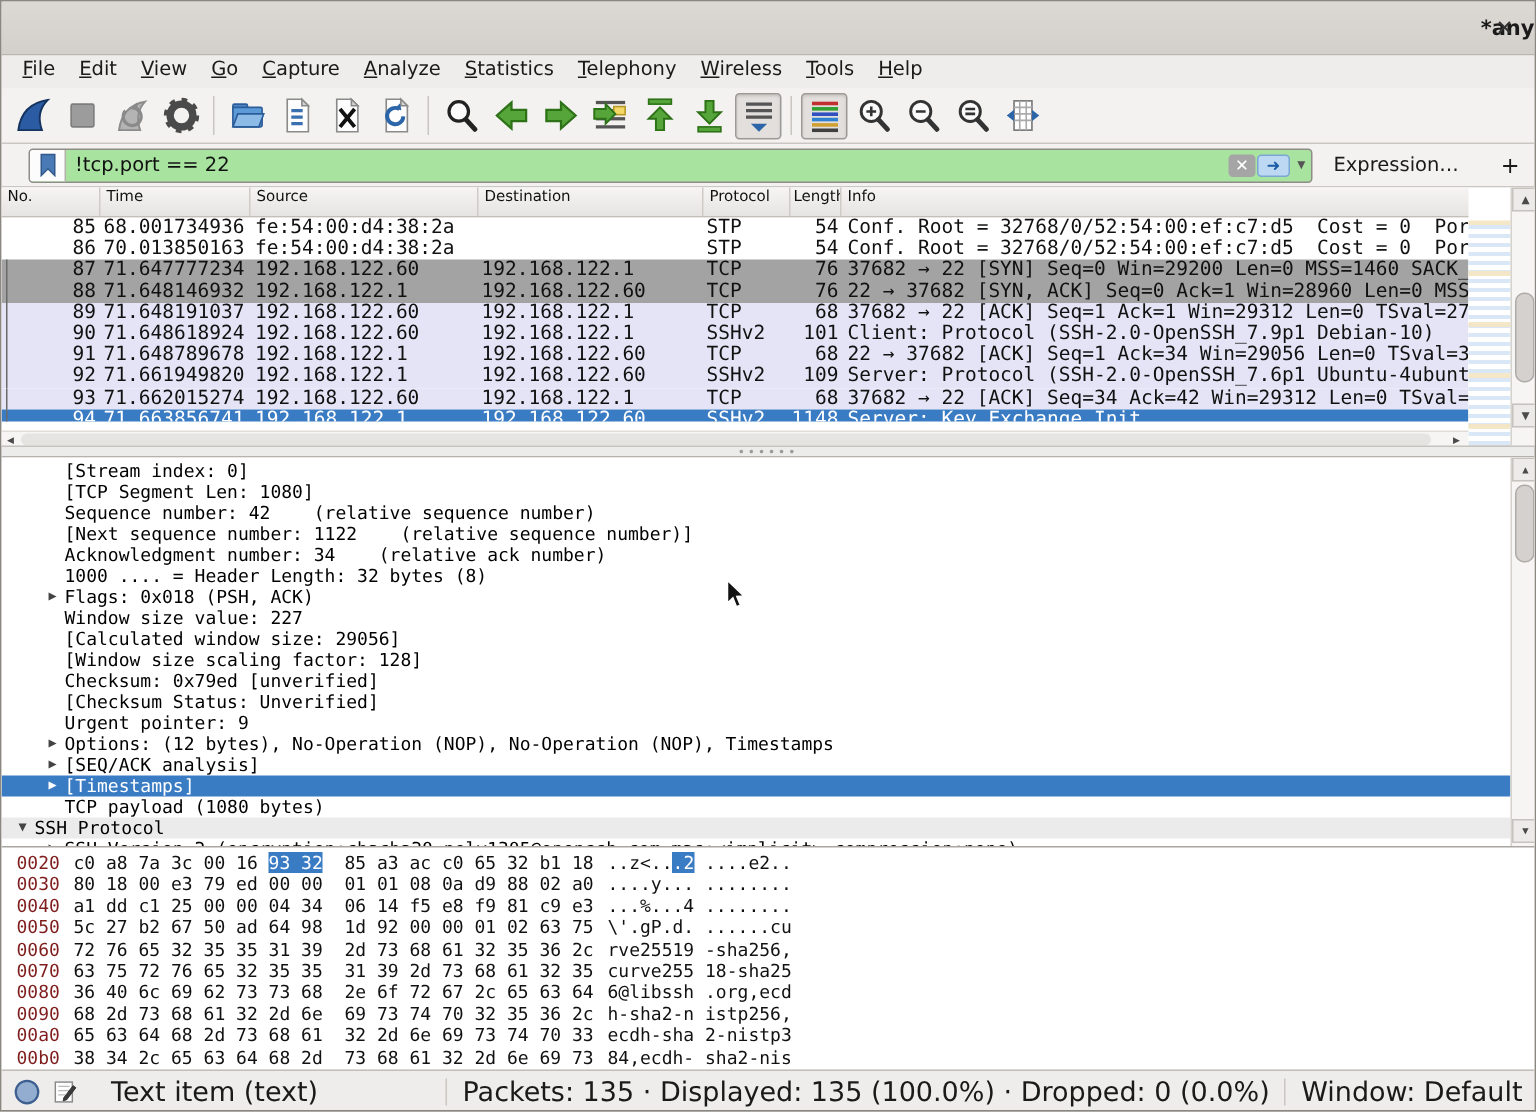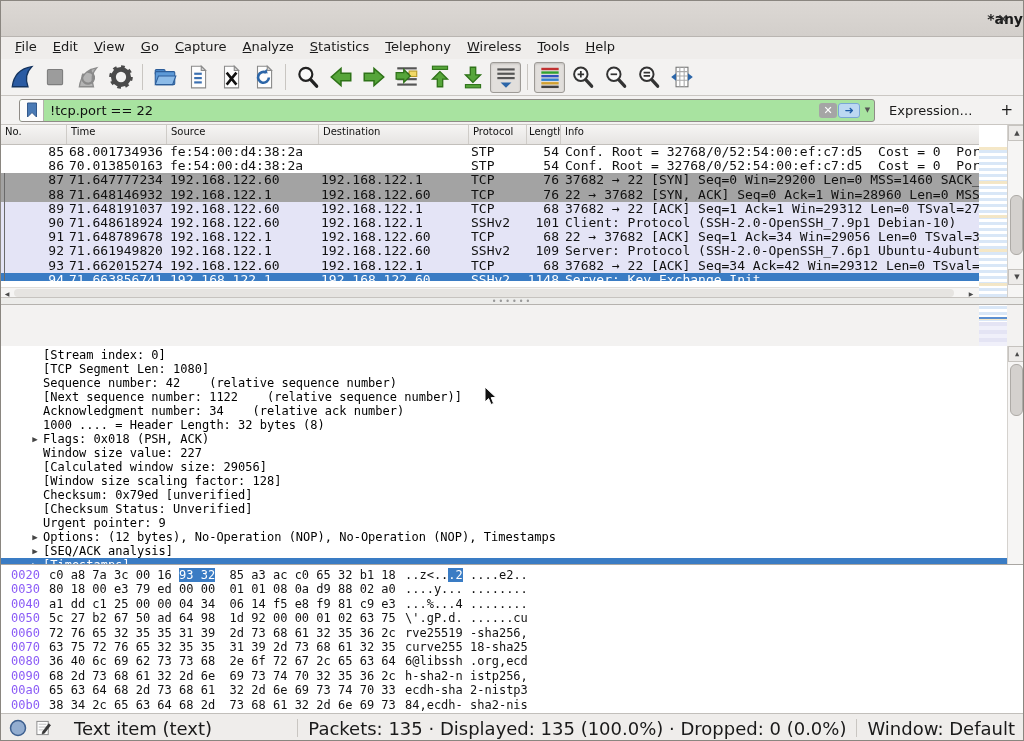--- a/index.html
+++ b/index.html
@@ -87,38 +87,38 @@
     display:flex; align-items:center; justify-content:center; }
   .sb-h .hthumb { position:absolute; left:13px; top:1px; height:8px; width:940px; background:#e6e4e1; border-radius:4px; }
 
   
   .splitter { position:absolute; left:0; top:296px; width:100%; height:8px; background:#ececea;
     border-top:1px solid #c6c3bf; border-bottom:1px solid #b5b2ae;
     display:flex; align-items:center; justify-content:center; color:#9a9a9a; font-size:8px; letter-spacing:2px; }
 
   
   .detail-pane { position:absolute; left:0; top:304px; width:100%; height:259px; background:#fff; overflow:hidden;
-    font-family:"DejaVu Sans Mono", "Liberation Mono", monospace; font-size:12px; color:#000;margin-top:41px; }
+    font-family:"DejaVu Sans Mono", "Liberation Mono", monospace; font-size:12px; color:#000; }
   .dlines { position:absolute; left:0; top:2px; width:1006px; }
   .dline { height:14px; line-height:14px; white-space:pre; display:flex; }
   .dline .arrow { flex:none; width:16px; text-align:center; font-size:9px; color:#444; }
   .dline .dtext { white-space:pre; }
   .ind0 { padding-left:6px; }
   .ind2 { padding-left:26px; }
   .dline.sel { background:#3a7cc4; color:#fff; }
   .dline.sel .arrow { color:#fff; }
   .dline.band { background:#ebebeb; }
 
   
   .hex-pane { position:absolute; left:0; top:563px; width:100%; height:149px; background:#fff;
     border-top:1px solid #aaa7a3; overflow:hidden;
     font-family:"DejaVu Sans Mono", "Liberation Mono", monospace; font-size:12px; }
   .hrows { position:absolute; top:3px; left:0; }
   .hrow { display:flex; height:14.4px; line-height:14.4px; white-space:pre; }
-  .hoff { flex:none; width:48px; padding-left:10px; color:#8b5cf6; }
+  .hoff { flex:none; width:48px; padding-left:10px; color:#7f1d1d; }
   .hbytes { flex:none; width:356px; color:#111; white-space:pre; }
   .hascii { flex:none; color:#111; white-space:pre; }
   .hl { background:#3a7cc4; color:#fff; }
 
   
   .statusbar { position:absolute; left:0; top:712px; width:100%; height:29px; background:#efedeb;
     border-top:1px solid #c2bfbb; display:flex; align-items:center; padding:0 8px; font-size:18px; color:#1a1a1a; }
   .sb-icons { display:flex; align-items:center; gap:8px; margin-right:22px; }
   .status-sep { width:1px; height:18px; background:#c9c6c2; margin:0 10px; }
   .sb-right { margin-left:auto; display:flex; align-items:center; }

